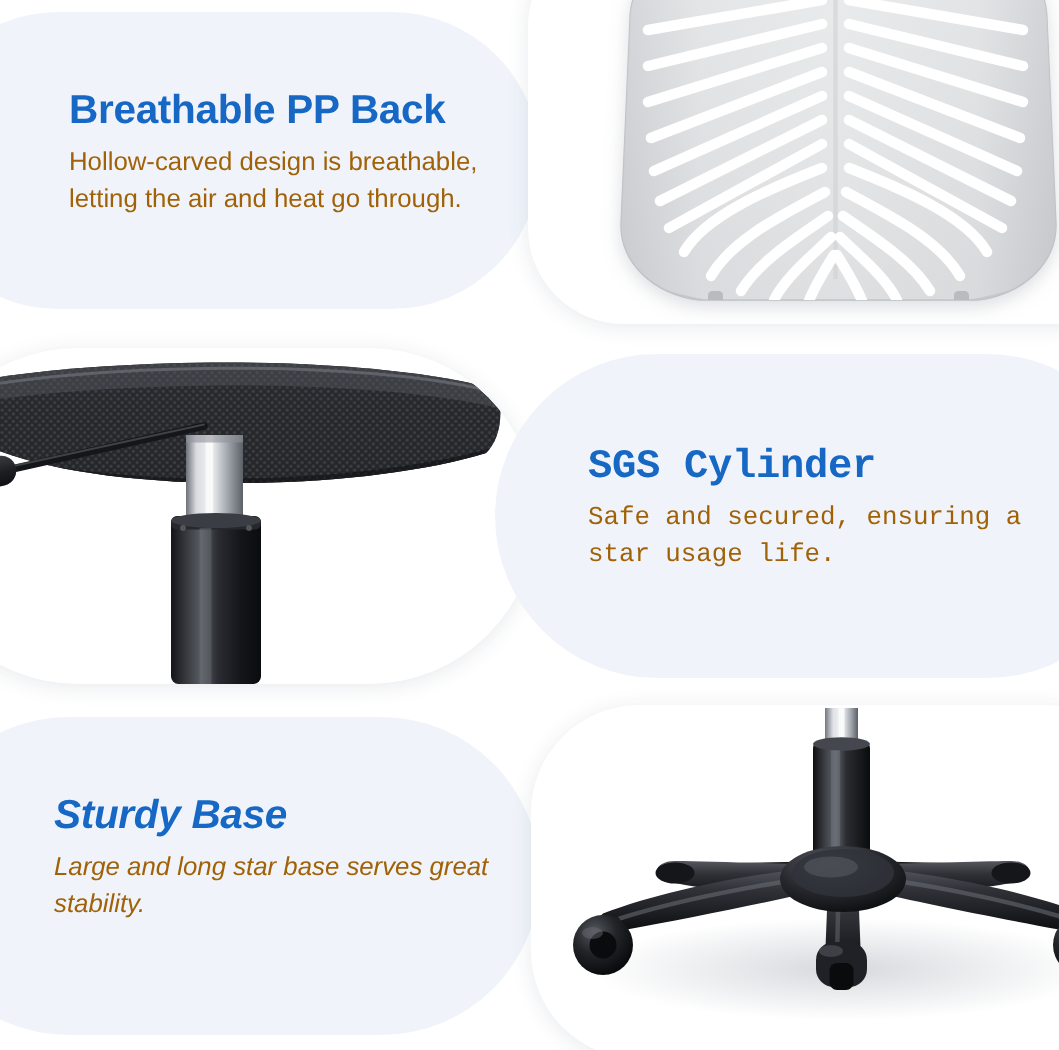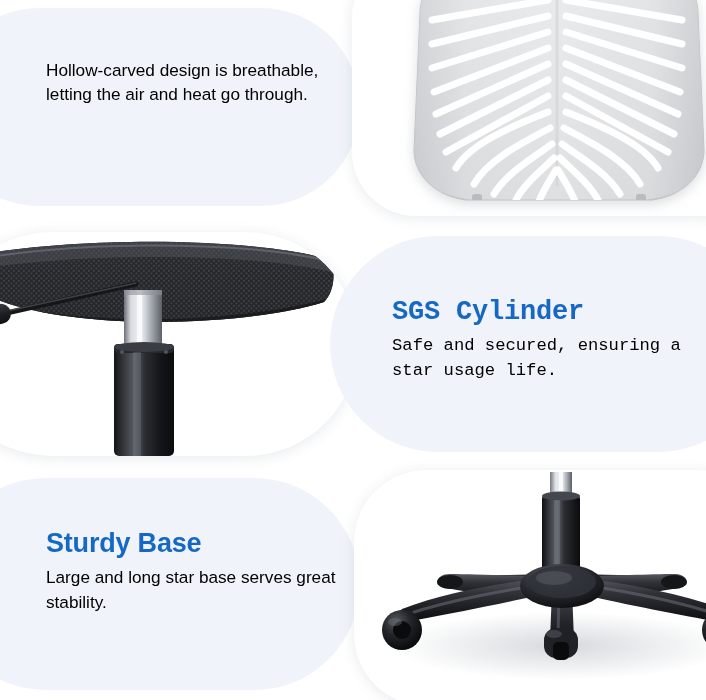--- a/index.html
+++ b/index.html
@@ -23,33 +23,33 @@
   
   #card-photo-2{left:-60px;top:232px;width:418px;height:224px;border-radius:112px;}
   #card-text-2{left:330px;top:236px;width:436px;height:216px;border-radius:108px;}
   
   #card-text-3{left:-60px;top:478px;width:420px;height:212px;border-radius:106px;}
   #card-photo-3{left:354px;top:470px;width:416px;height:236px;border-radius:72px;}
 
   .txtwrap{position:absolute;}
   #txt1{left:46px;top:58px;width:300px;}
   #txt2{left:392px;top:297px;width:300px;font-family:Liberation Mono, monospace;}
-  #txt3{left:46px;top:528px;width:310px;}
+  #txt3{left:36px;top:528px;width:310px;font-style:italic;}
 
   .headline{
     color:#1668c4;
     font-weight:bold;
     font-size:27px;
     line-height:1.12;
     letter-spacing:-0.2px;
     margin:0 0 7px 0;
     white-space:nowrap;
   }
   .body{
-    color:#000000;
+    color:#a16207;
     font-size:17.2px;
     line-height:1.42;
     margin:0;
   }
 
   
   .ppwrap{position:absolute;left:0;top:0;width:100%;height:100%;}
 
   
   .cylwrap{position:absolute;left:0;top:0;width:100%;height:100%;}
@@ -145,20 +145,21 @@
           <path d="M62 236 C130 266 280 266 352 236 L352 262 L62 262 Z" fill="#ffffff"></path>
           <path d="M78 238 C140 262 272 262 336 238" stroke="#c2c4c7" stroke-width="6" fill="none" opacity=".8"></path>
           <rect x="120" y="240" width="10" height="10" rx="3" fill="#b9bbbe"></rect>
           <rect x="284" y="240" width="10" height="10" rx="3" fill="#b9bbbe"></rect>
         </g>
       </svg>
     </div>
   </div>
 
   <div class="txtwrap" id="txt1">
+    <p class="headline">Breathable PP Back</p>
     <p class="body">Hollow-carved design is breathable, letting the air and heat go through.</p>
   </div>
 
   <div class="card photo" id="card-photo-2">
     <div class="cylwrap">
       <svg width="418" height="224" viewBox="0 0 418 224">
         <defs>
           <pattern id="meshpat" width="5" height="5" patternUnits="userSpaceOnUse">
             <rect width="5" height="5" fill="#26272b"></rect>
             <circle cx="1.4" cy="1.4" r="1.1" fill="#3f4146"></circle>

